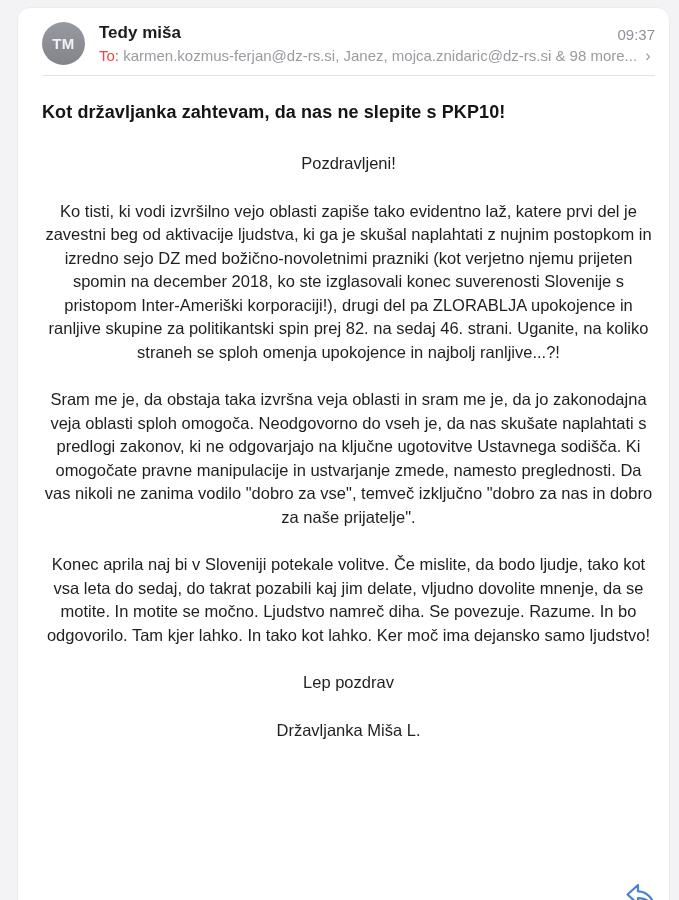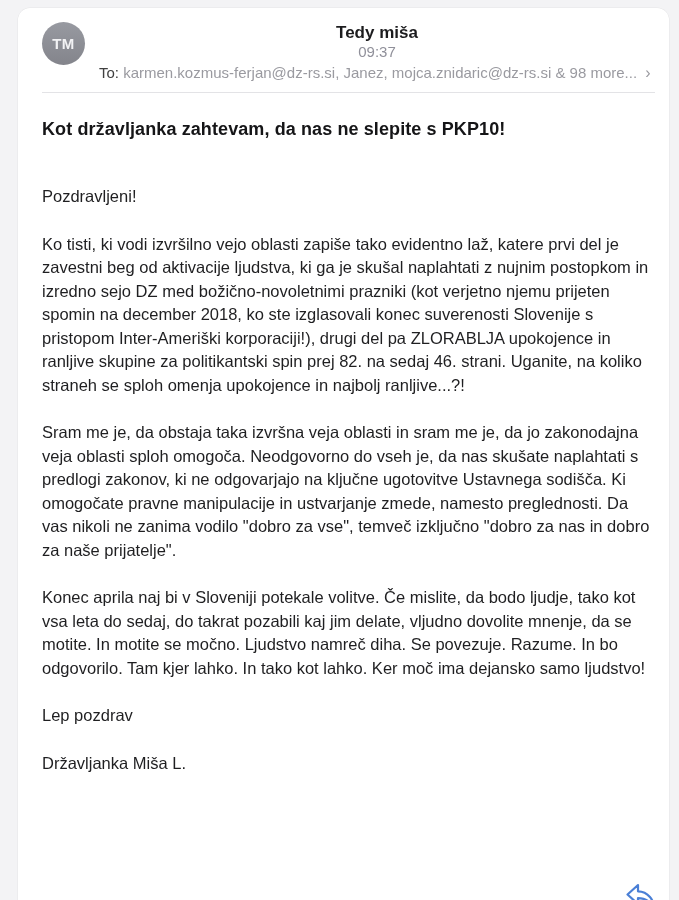--- a/index.html
+++ b/index.html
@@ -32,59 +32,58 @@
     font-weight: 600;
     letter-spacing: 0.5px;
     display: flex;
     align-items: center;
     justify-content: center;
     flex: 0 0 auto;
   }
   .header-text { flex: 1 1 auto; min-width: 0; padding-top: 1px; }
   .name-line {
     display: flex;
-    align-items: center;
-    flex-direction: column;
+    align-items: flex-end;
   }
   .sender-name {
     font-size: 17px;
     font-weight: 700;
     color: #1c1c1e;
     flex: 1 1 auto;
   }
   .time {
     font-size: 15px;
     color: #90909a;
     flex: 0 0 auto;
   }
   .to-line {
     margin-top: 4px;
     font-size: 15px;
     color: #9a9aa0;
     white-space: nowrap;
     overflow: hidden;
   }
-  .to-label { color: #404040; }
+  .to-label { color: #ef4444; }
   .chevron {
     color: #9a9aa0;
     font-size: 16px;
     margin-left: 4px;
   }
   .divider {
     margin-top: 10px;
     border-bottom: 1px solid #e3e3e6;
   }
   .subject {
     margin-top: 26px;
     font-size: 18px;
     font-weight: 700;
     color: #151517;
     letter-spacing: 0.1px;
   }
-  .body-text { margin-top: 45px; }
+  .body-text { margin-top: 29px; text-align: center; }
   .body-text p {
     font-size: 16.5px;
     line-height: 23.5px;
     color: #1f1f21;
     margin-bottom: 24px;
     max-width: 613px;
   }
   .reply-button {
     position: absolute;
     right: 12px;

